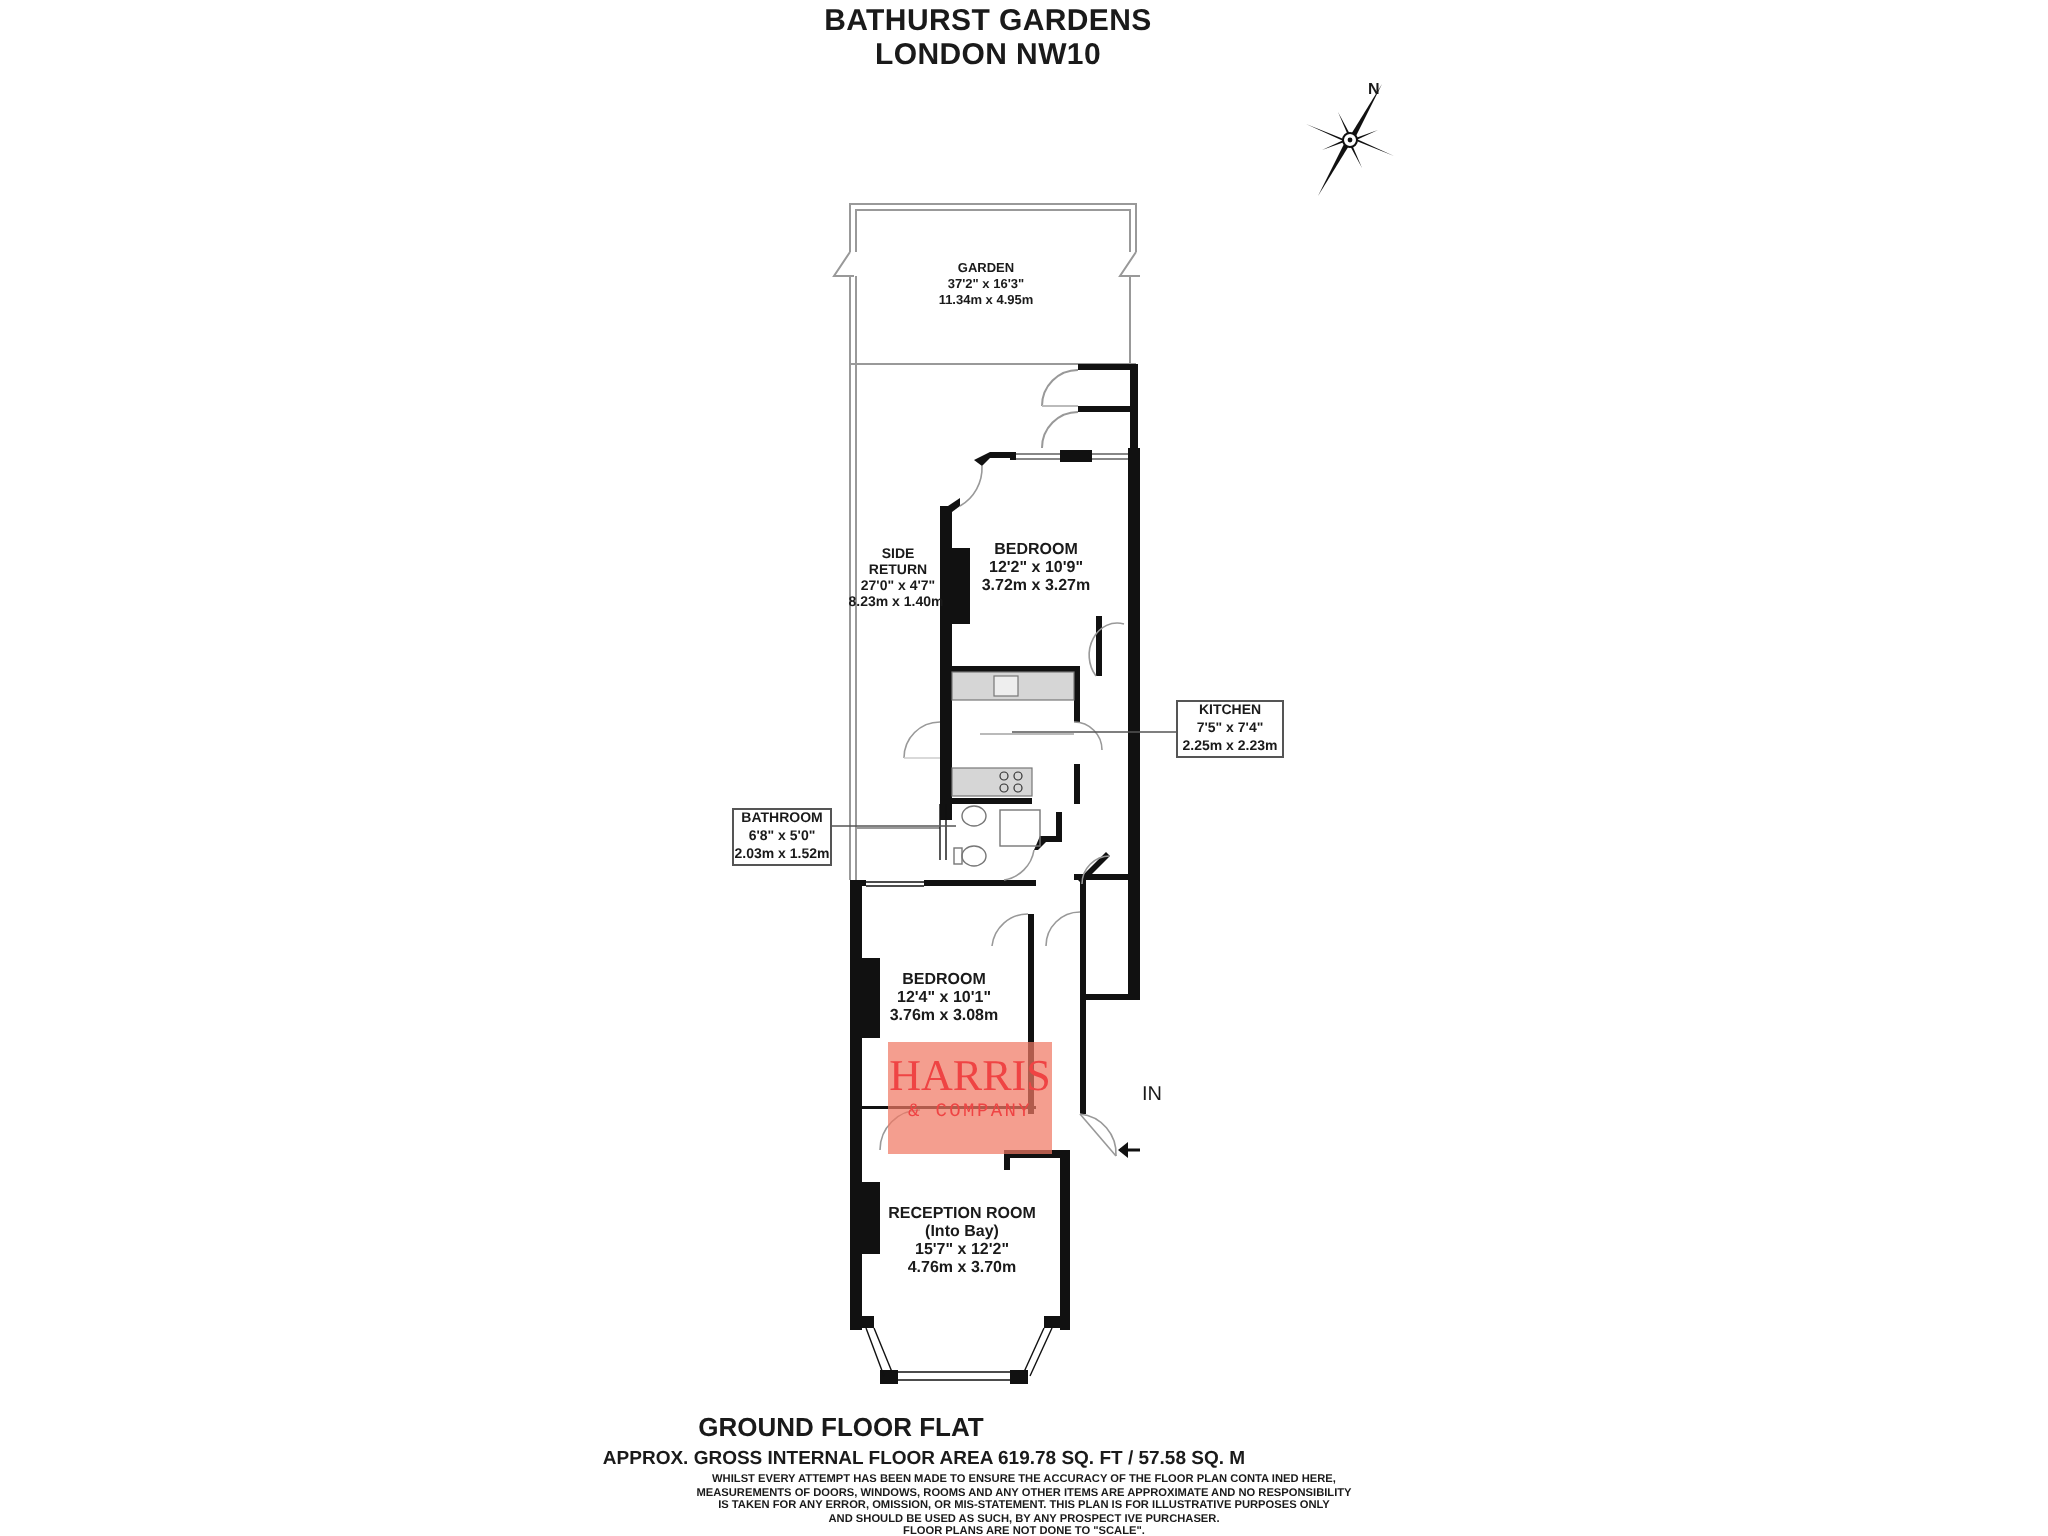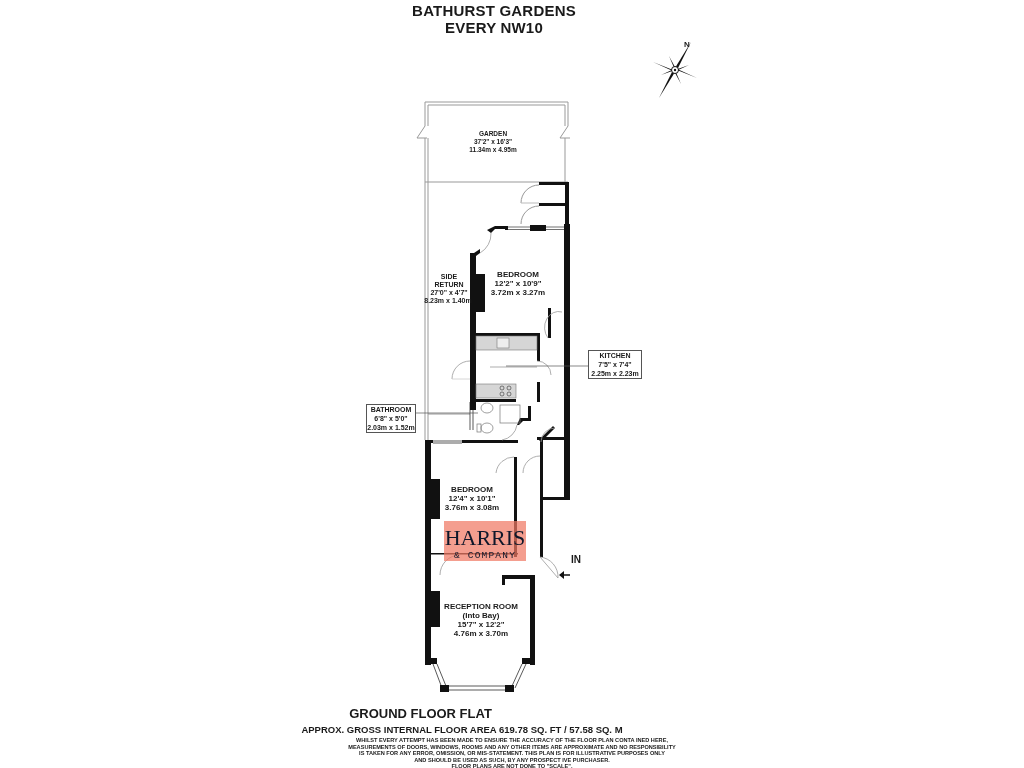--- a/index.html
+++ b/index.html
@@ -6,32 +6,32 @@
     body { width: 1024px; height: 768px; position: relative; overflow: hidden; font-family: "Liberation Sans", sans-serif; color: #1a1a1a; }
     .title { position: absolute; left: 0; width: 944px; text-align: center; font-weight: bold; font-size: 15px; letter-spacing: 0.2px; margin-left: 22px; }
     .title1 { top: 2px; }
     .title2 { top: 19px; }
     svg.plan { position: absolute; left: 0; top: 0; }
     .lbl { font-family: "Liberation Sans", sans-serif; font-weight: bold; fill: #1a1a1a; text-anchor: middle; }
     .floor-title { position: absolute; top: 706px; left: 0; width: 841px; text-align: center; font-weight: bold; font-size: 13px; }
     .area { position: absolute; top: 724px; left: 0; width: 924px; text-align: center; font-weight: bold; font-size: 9.5px; }
     .disclaimer { position: absolute; top: 737px; left: 0; width: 1024px; text-align: center; font-weight: bold; font-size: 5.6px; line-height: 6.6px; }
     .disclaimer div { white-space: nowrap; }
-    .watermark { position: absolute; left: 444px; top: 521px; width: 82px; height: 40px; background: rgba(240,120,100,0.72); color: #0f172a; text-align: center; font-family: "Liberation Serif", serif; }
+    .watermark { position: absolute; left: 444px; top: 521px; width: 82px; height: 56px; background: rgba(240,120,100,0.72); color: #ef4444; text-align: center; font-family: "Liberation Serif", serif; }
     .wm1 { font-size: 22px; letter-spacing: 0px; margin-top: 5px; line-height: 24px; }
     .wm2 { font-size: 9.5px; letter-spacing: 1.2px; line-height: 12px; font-family: Liberation Mono, monospace; }
     .box-label { position: absolute; background: #fff; border: 1px solid #555; text-align: center; font-weight: bold; font-size: 7px; line-height: 9px; }
     .compass-n { position: absolute; left: 684px; top: 40px; font-weight: bold; font-size: 8px; }
-    .in-label { position: absolute; left: 571px; top: 554px; font-weight: bold; font-size: 10px; }
+    .in-label { position: absolute; left: 571px; top: 542px; font-weight: normal; font-size: 10px; }
   </style>
 </head>
 <body>
 
 <div class="title title1">BATHURST GARDENS</div>
-<div class="title title2">EVERY NW10</div>
+<div class="title title2">LONDON NW10</div>
 
 <svg class="plan" width="1024" height="768" viewBox="0 0 1024 768">
 
   <g transform="translate(675,70)">
     <polygon points="0,-2 16,-28 2,0" fill="#111"></polygon>
     <polygon points="-2,0 -16,28 0,2" fill="#111"></polygon>
     <polygon points="0,2 -22,-8 -2,0" fill="#111"></polygon>
     <polygon points="2,0 22,8 0,-2" fill="#111"></polygon>
     <polygon points="0,0 -6,-14 1,-1" fill="#111"></polygon>
     <polygon points="0,0 6,14 -1,1" fill="#111"></polygon>

